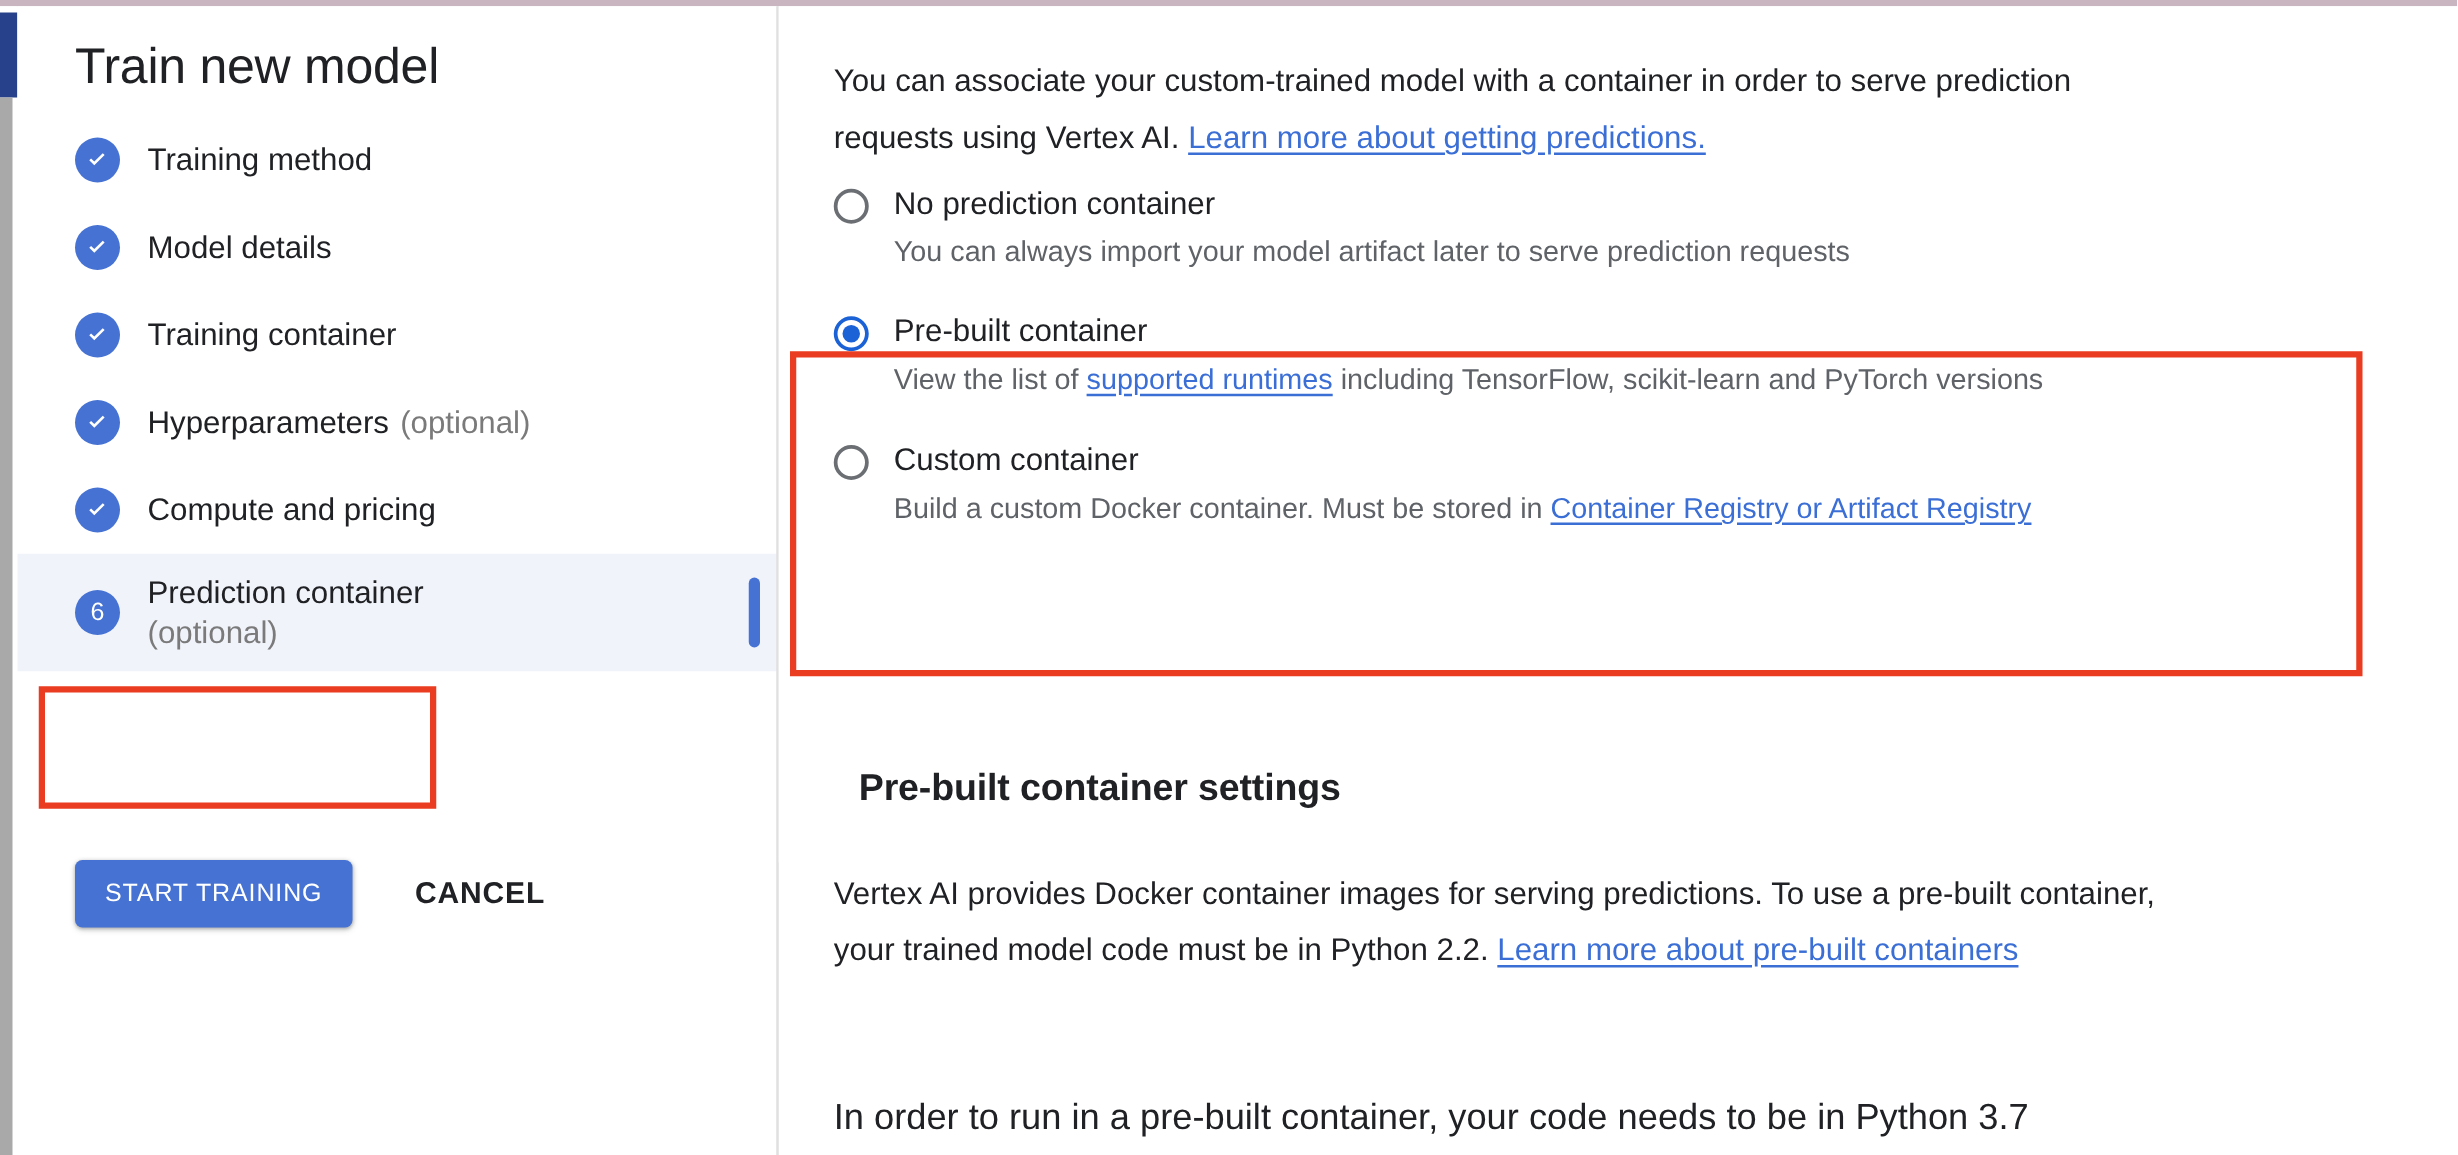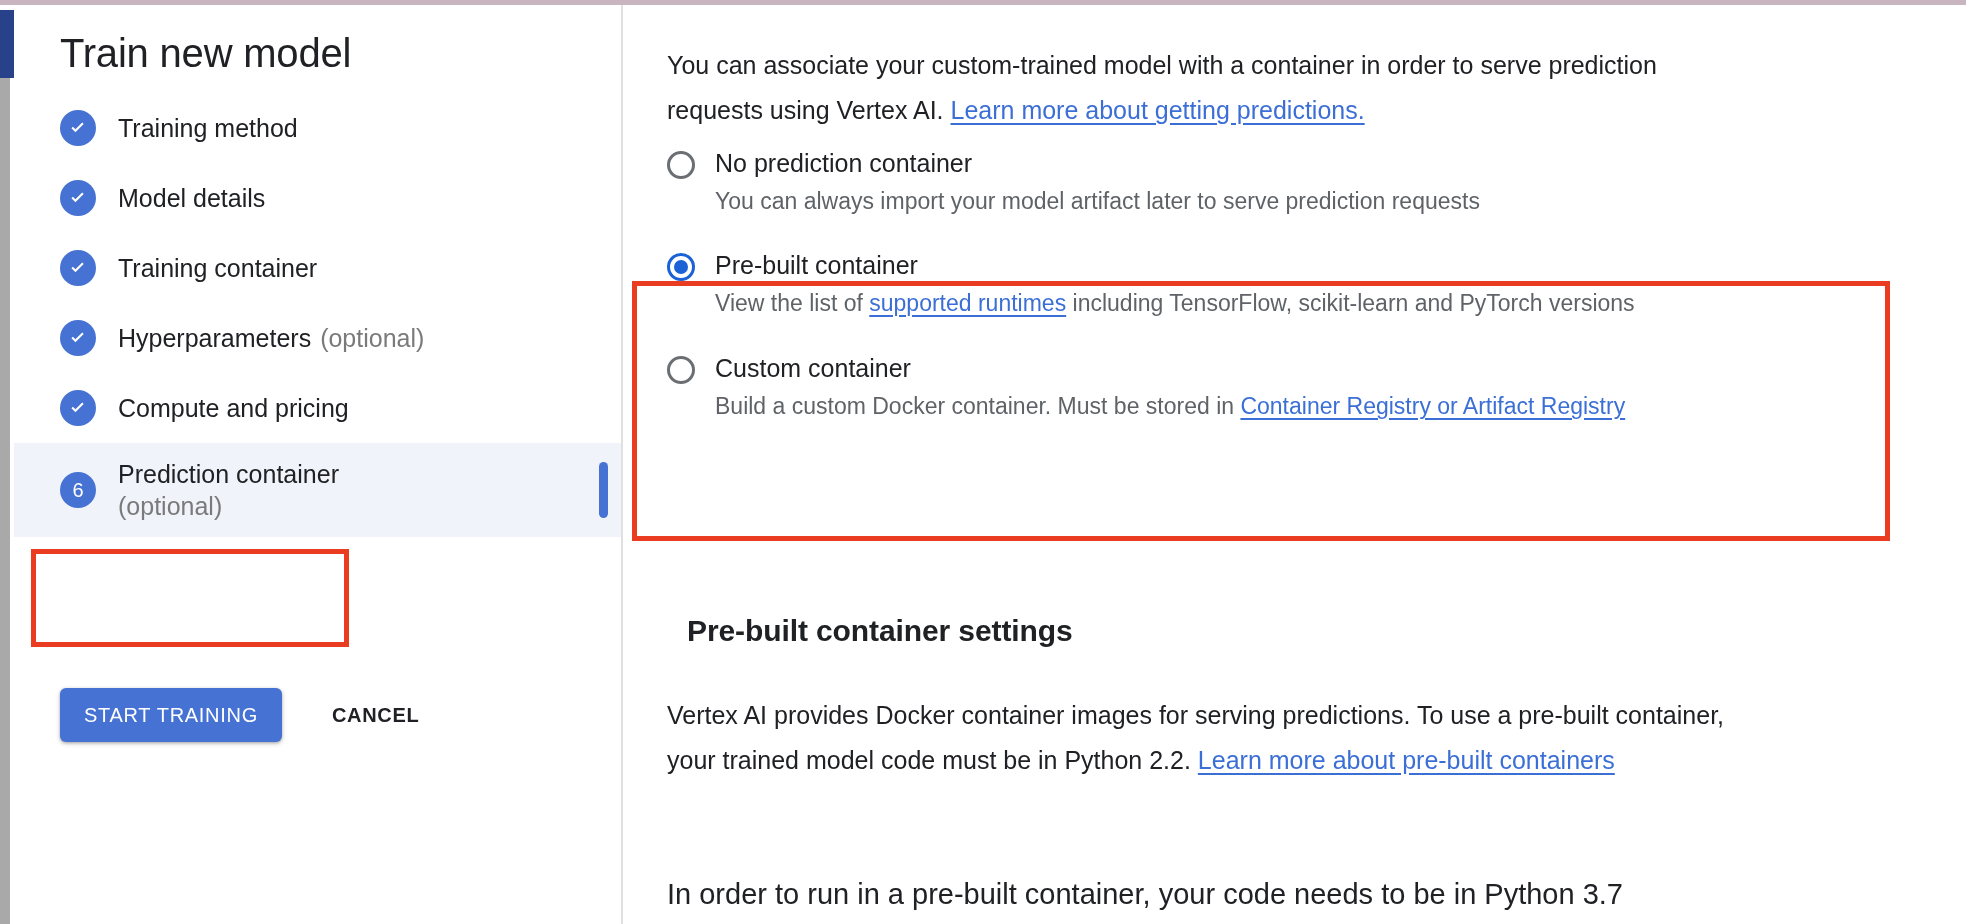--- a/index.html
+++ b/index.html
@@ -165,21 +165,21 @@
     padding: 0 24px;
     height: 54px;
     cursor: pointer;
     box-shadow: 0 1px 3px rgba(60,64,67,0.35), 0 2px 5px rgba(60,64,67,0.18);
   }
   .btn-text {
     background: transparent;
     border: none;
     color: #202124;
     font-family: inherit;
-    font-size: 20px;
+    font-size: 24px;
     font-weight: 600;
     letter-spacing: 0.7px;
     margin-left: 40px;
     cursor: pointer;
     padding: 0 10px;
     height: 54px;
   }
 
   
   .right-panel {

